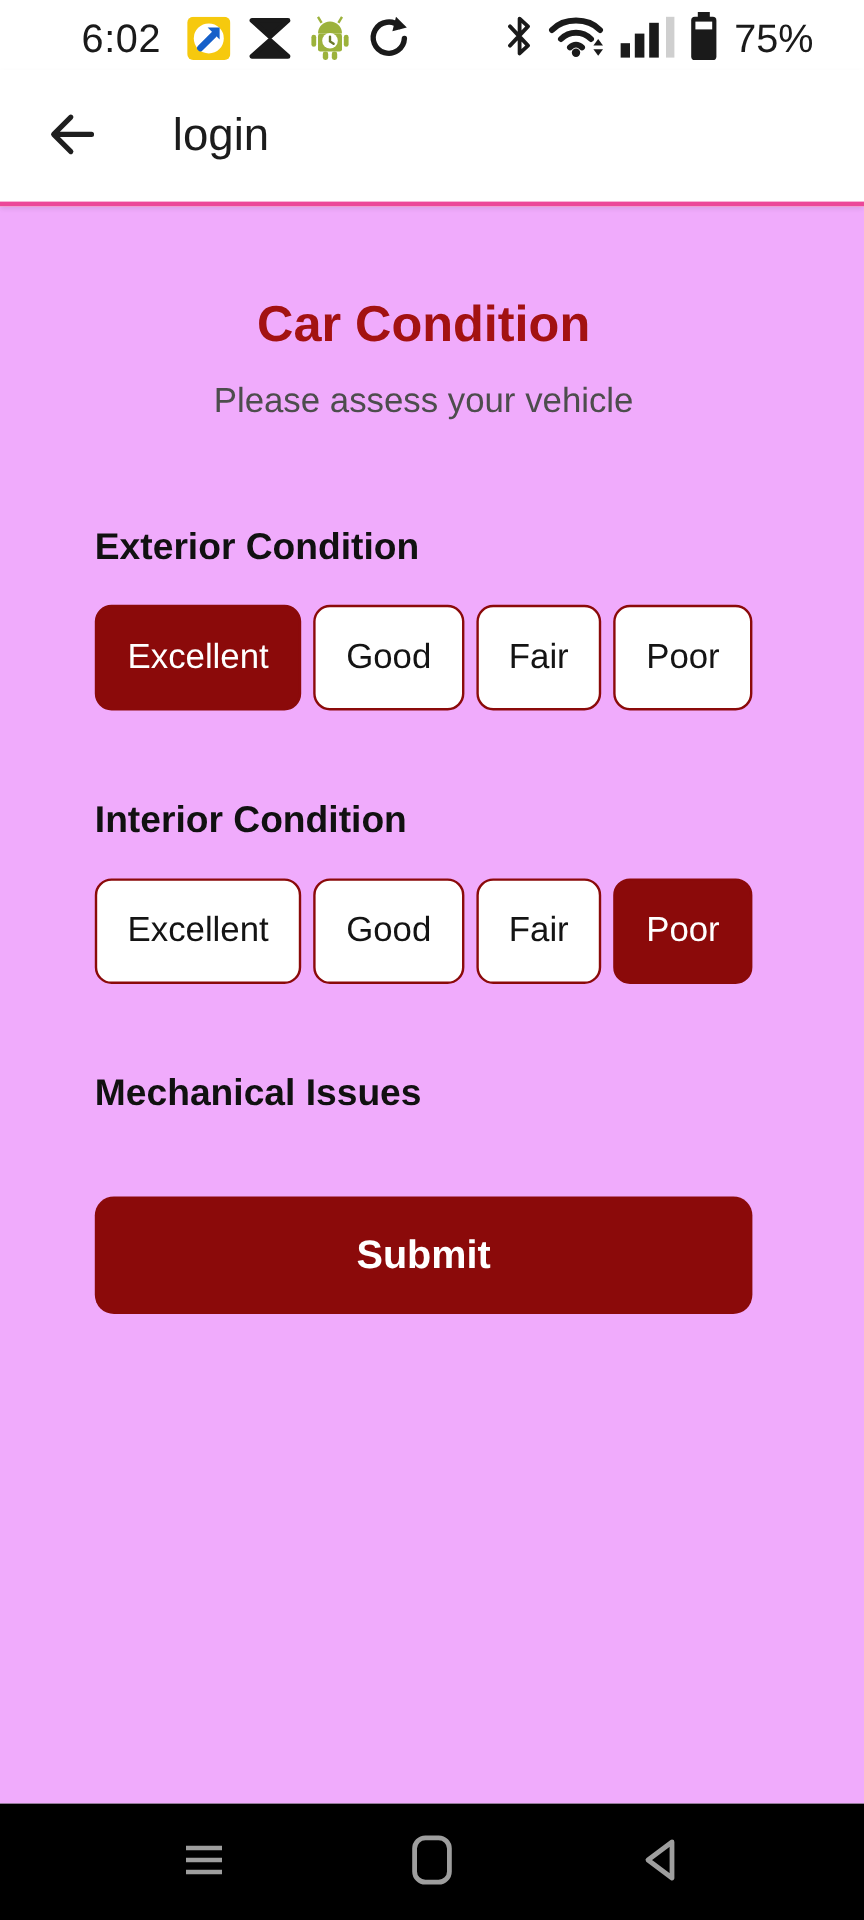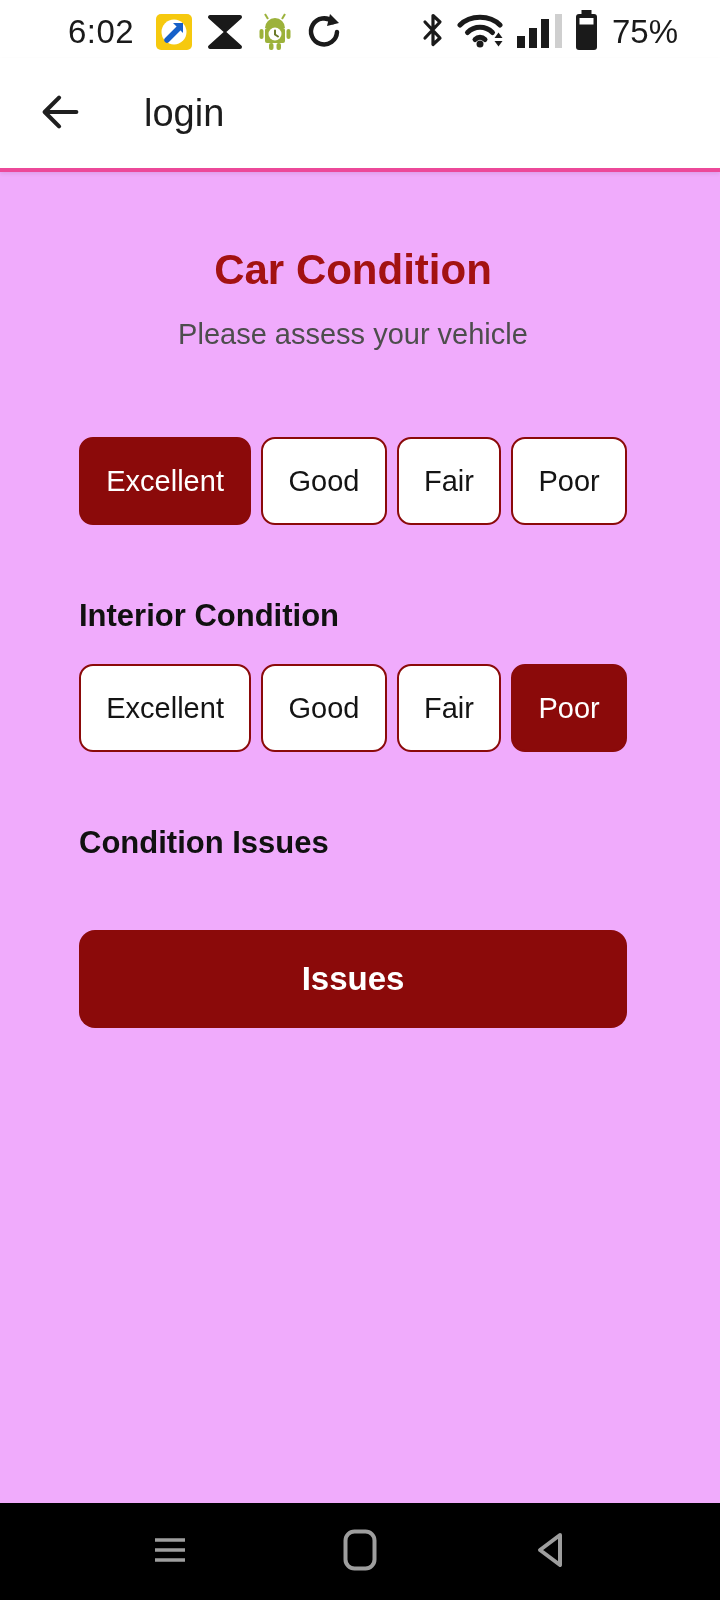--- a/index.html
+++ b/index.html
@@ -221,43 +221,44 @@
     </span>
   </button>
   <span class="app-title">login</span>
 </div>
 
 <div class="content">
   <h1 class="page-title">Car Condition</h1>
   <p class="page-subtitle">Please assess your vehicle</p>
 
   <div class="section">
+    <h2 class="section-label">Exterior Condition</h2>
     <div class="options">
       <button class="option-btn selected">Excellent</button>
       <button class="option-btn">Good</button>
       <button class="option-btn">Fair</button>
       <button class="option-btn">Poor</button>
     </div>
   </div>
 
   <div class="section">
     <h2 class="section-label">Interior Condition</h2>
     <div class="options">
       <button class="option-btn">Excellent</button>
       <button class="option-btn">Good</button>
       <button class="option-btn">Fair</button>
       <button class="option-btn selected">Poor</button>
     </div>
   </div>
 
   <div class="section">
-    <h2 class="section-label">Condition Issues</h2>
+    <h2 class="section-label">Mechanical Issues</h2>
   </div>
 
-  <button class="submit-btn">Issues</button>
+  <button class="submit-btn">Submit</button>
 </div>
 
 <div class="nav-bar">
   <button class="nav-btn">
     <span>
       <svg width="32" height="26" viewBox="0 0 32 26">
         <path d="M1 3 H31 M1 13 H31 M1 23 H31" stroke="#9e9e9e" stroke-width="3.6"></path>
       </svg>
     </span>
   </button>

